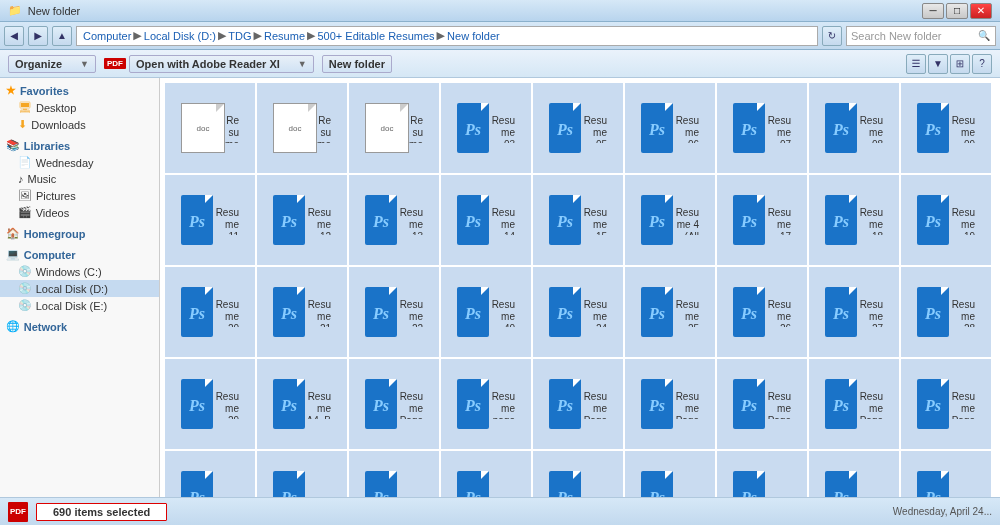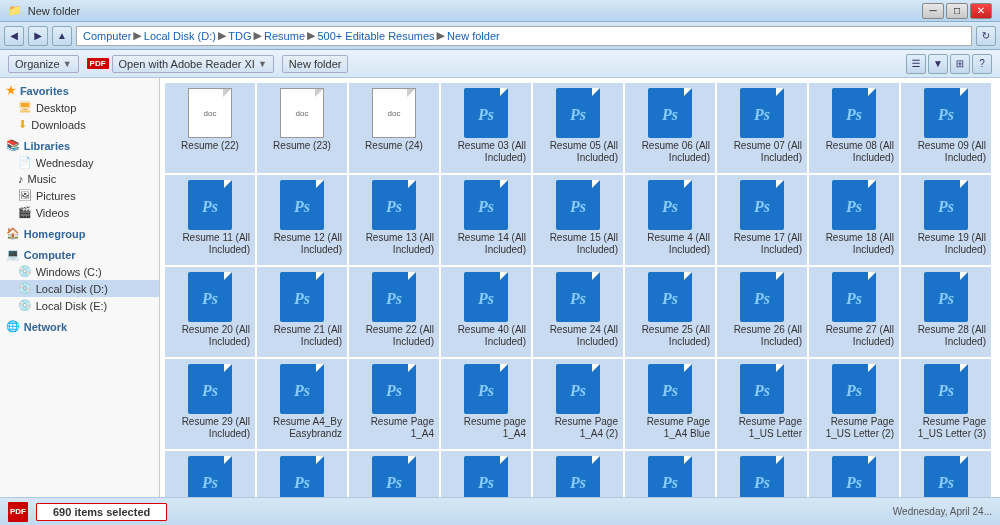--- a/index.html
+++ b/index.html
@@ -53,23 +53,23 @@
     .toolbar {
       background: linear-gradient(to bottom, #eaf2fb, #d5e7f5);
       height: 28px;
       display: flex;
       align-items: center;
       padding: 0 8px;
       gap: 8px;
       border-bottom: 1px solid #b0c8dd;
     }
     .toolbar-btn {
-      display: flex; align-items: center; gap: 3px; padding: 2px 6px;
+      display: flex; align-items: center; gap: 18px; padding: 2px 6px;
       background: linear-gradient(to bottom, #e8f0f8, #d0e2f4);
-      border: 1px solid #aac; border-radius: 2px; cursor: pointer; font-size: 11px; color: #333;
+      border: 1px solid #aac; border-radius: 2px; cursor: pointer; font-size: 11px; color: #333; font-weight: bold;
     }
     .view-controls { margin-left: auto; display: flex; gap: 2px; }
 
     
     .main-layout {
       display: flex;
       height: calc(525px - 22px - 28px - 28px - 28px);
     }
 
     
@@ -107,31 +107,31 @@
     
     .file-grid {
       display: flex;
       flex-wrap: wrap;
       gap: 0;
     }
     .file-item {
       width: 90px;
       height: 90px;
       display: flex;
-      flex-direction: column;
+      flex-direction: row;
       align-items: center;
       justify-content: flex-start;
-      padding: 4px;
+      padding: 15px;
       cursor: pointer;
       border: 1px solid transparent;
       background: #c9dbf0;
       margin: 1px;
     }
     .ps-icon {
-      width: 44px;
+      width: 32px;
       height: 50px;
       background: #1a73c8;
       display: flex;
       align-items: center;
       justify-content: center;
       color: white;
       font-weight: bold;
       font-size: 13px;
       font-family: Arial;
       border-radius: 2px;
@@ -237,20 +237,24 @@
     <span class="path-separator"> ▶ </span>
     <span class="path-part">TDG</span>
     <span class="path-separator"> ▶ </span>
     <span class="path-part">Resume</span>
     <span class="path-separator"> ▶ </span>
     <span class="path-part">500+ Editable Resumes</span>
     <span class="path-separator"> ▶ </span>
     <span class="path-part">New folder</span>
   </div>
   <div class="nav-btn">↻</div>
+  <div class="search-box">
+    <span style="color:#999">Search New folder</span>
+    <span class="search-icon">🔍</span>
+  </div>
 </div>
 
 <div class="toolbar">
   <div class="toolbar-btn">
     <span>Organize</span>
     <span class="chevron">▼</span>
   </div>
   <div style="display:flex;align-items:center;gap:3px;">
     <span style="background:#cc0000;color:white;font-size:8px;padding:1px 3px;font-weight:bold;border-radius:1px;">PDF</span>
     <div class="toolbar-btn">

